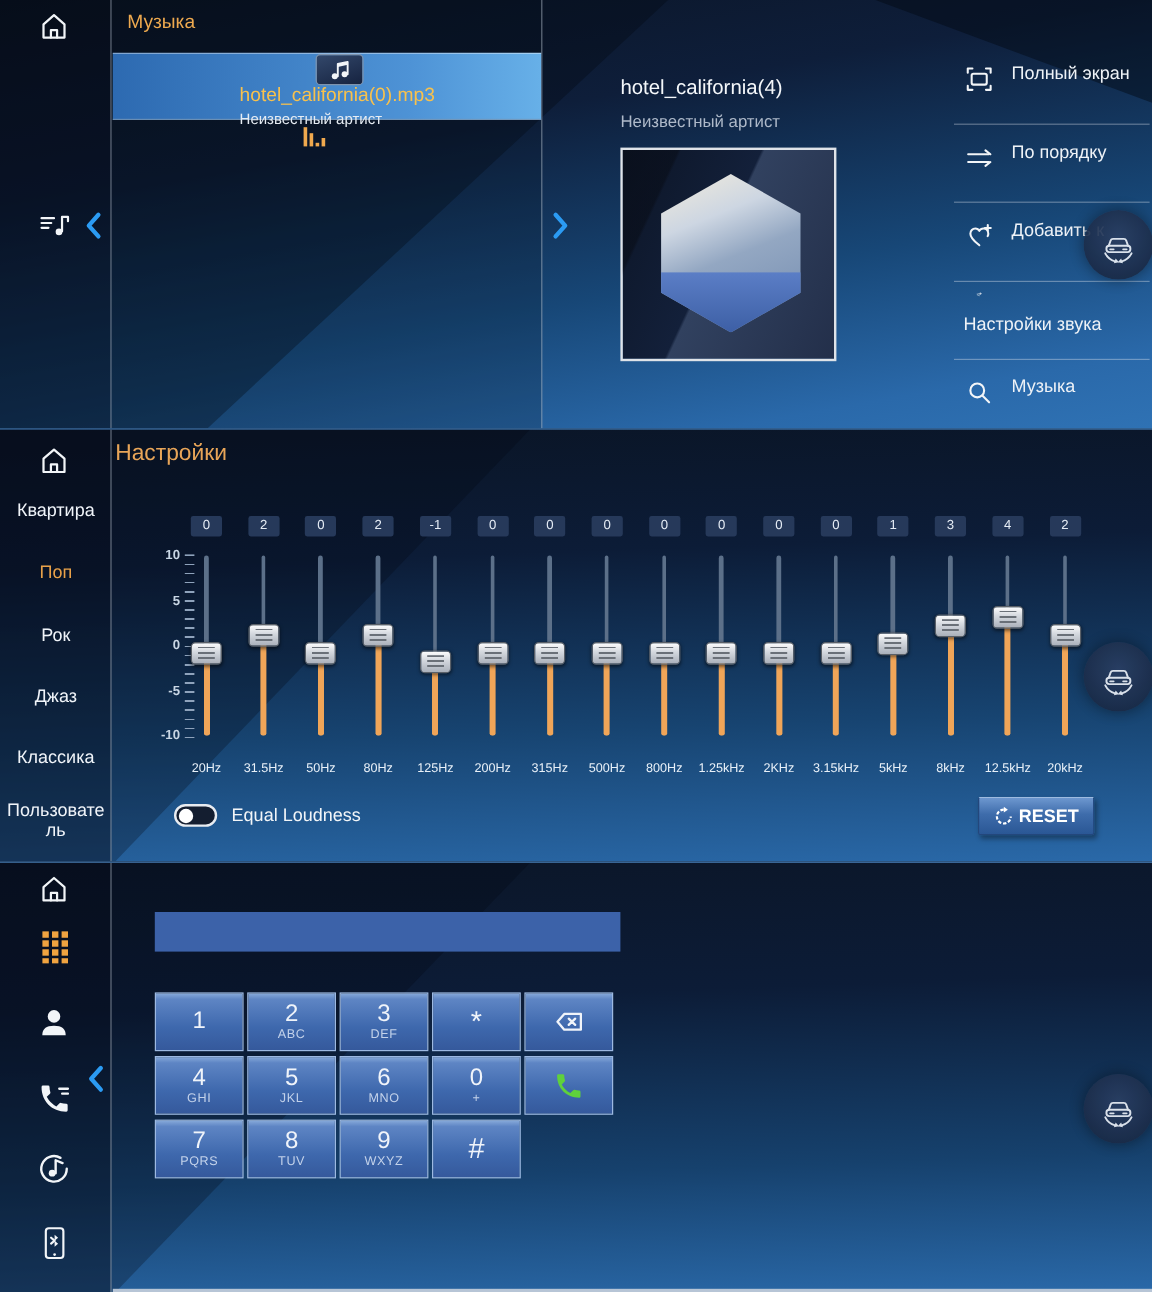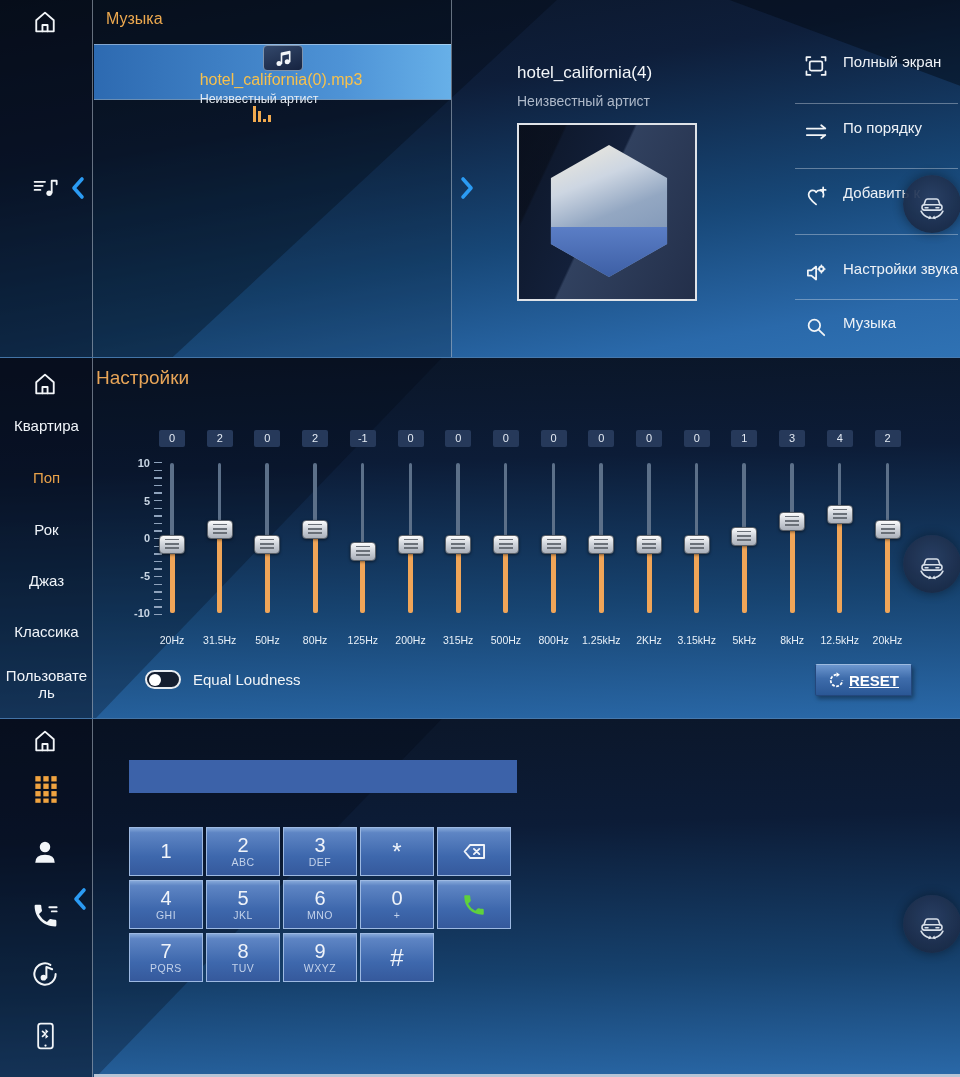--- a/index.html
+++ b/index.html
@@ -88,21 +88,21 @@
     background:repeating-linear-gradient(to bottom,#6a7078 0 1.4px,transparent 1.4px 4.2px);}
   .band-freq{position:absolute;left:-6px;top:276px;width:60px;text-align:center;font-size:10.5px;color:#e8f0f8;}
   .toggle{position:absolute;left:145px;top:312px;width:36px;height:19px;border-radius:10px;
     background:#141e30;border:2px solid #e8ecf1;}
   .toggle .knob{position:absolute;left:2px;top:1.5px;width:12px;height:12px;border-radius:50%;background:#fff;}
   .toggle-label{position:absolute;left:193px;top:313px;font-size:15px;color:#f2f5f8;}
   .reset-btn{position:absolute;left:815px;top:306px;width:97px;height:32px;
     background:linear-gradient(180deg,#6d97cf 0%,#3e6cab 45%,#2a5795 100%);
     border:1px solid #23477c;border-top:1px solid #9dbbe0;border-radius:2px;
     display:flex;align-items:center;justify-content:center;gap:4px;
-    font-size:15px;font-weight:bold;color:#fff;box-shadow:2px 3px 4px rgba(0,0,0,.35);text-decoration:underline;}
+    font-size:15px;font-weight:bold;color:#fff;box-shadow:2px 3px 4px rgba(0,0,0,.35);}
 
   
   .dial-input{position:absolute;left:129px;top:41px;width:388px;height:33px;background:#3c62a9;
     font-size:18px;color:#fff;line-height:33px;padding:0 10px;}
   .keypad{position:absolute;left:129px;top:108px;display:grid;
     grid-template-columns:repeat(5,74px);grid-auto-rows:49px;gap:4px 3px;}
   .key{background:linear-gradient(180deg,#85a8d9 0%,#5e85c4 10%,#3e68ad 60%,#35599c 100%);
     border:1px solid #9db9e2;display:flex;flex-direction:column;align-items:center;justify-content:center;}
   .key-main{font-size:20px;line-height:21px;color:#f0f4fa;}
   .key-sub{font-size:10.5px;line-height:12px;color:#c3d2ea;letter-spacing:.5px;}
@@ -201,21 +201,21 @@
       </div>
       <div class="menu-sep" style="top:168px;"></div>
       <div class="menu-item" style="top:184px;">
         <svg width="26" height="26" viewBox="0 0 24 24" class="stroke" stroke-width="1.7">
           <path d="M12.1 18.8 C9 16.2 5.2 13.4 5.2 9.9 C5.2 7.6 6.9 5.9 9 5.9 C10.3 5.9 11.5 6.6 12.1 7.7 C12.7 6.6 13.9 5.9 15.2 5.9 C17.3 5.9 19 7.6 19 9.9 C19 10.6 18.8 11.2 18.5 11.8"></path>
           <path d="M18.6 3.2 v4.6 M16.3 5.5 h4.6"></path>
         </svg>
         <span class="label">Добавить к</span>
       </div>
       <div class="menu-sep" style="top:234px;"></div>
-      <div class="menu-item" style="top:260px;">
+      <div class="menu-item" style="top:243px;flex-direction:column;">
         <svg width="26" height="26" viewBox="0 0 24 24" class="stroke" stroke-width="1.7">
           <path d="M4.5 9.6 v4.8 h3.2 l4.4 3.6 V6 L7.7 9.6 Z"></path>
           <circle cx="17" cy="8.3" r="2.1"></circle>
           <path d="M17 4.9 v1.3 M17 10.4 v1.3 M13.9 8.3 h1.3 M18.8 8.3 h1.3"></path>
         </svg>
         <span class="label">Настройки звука</span>
       </div>
       <div class="menu-sep" style="top:299px;"></div>
       <div class="menu-item" style="top:314px;">
         <svg width="26" height="26" viewBox="0 0 24 24" class="stroke" stroke-width="2">

